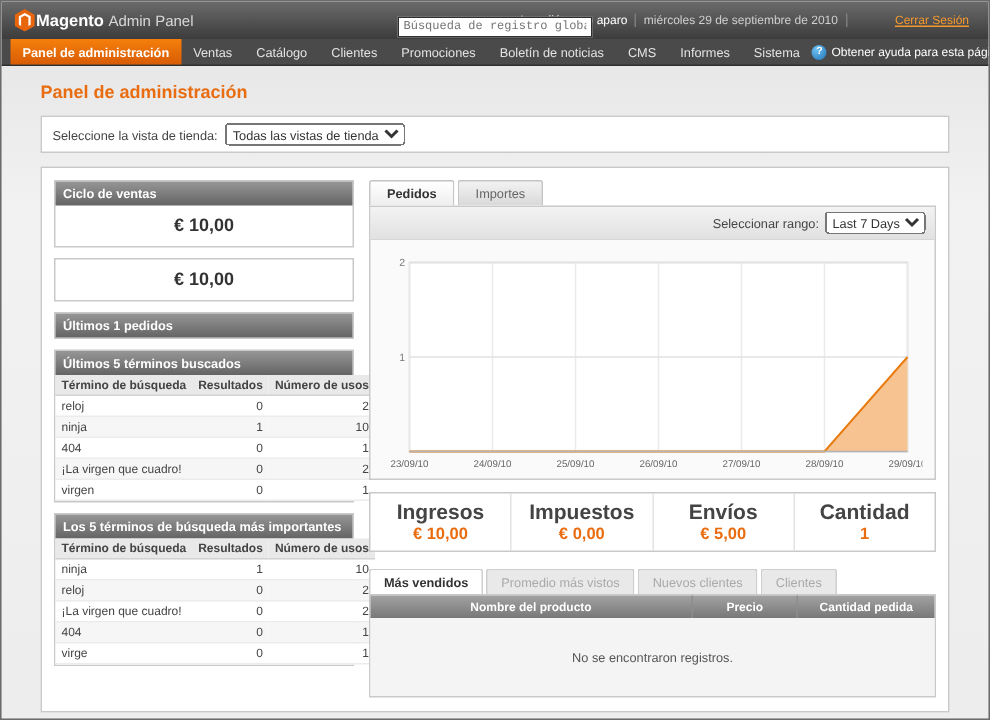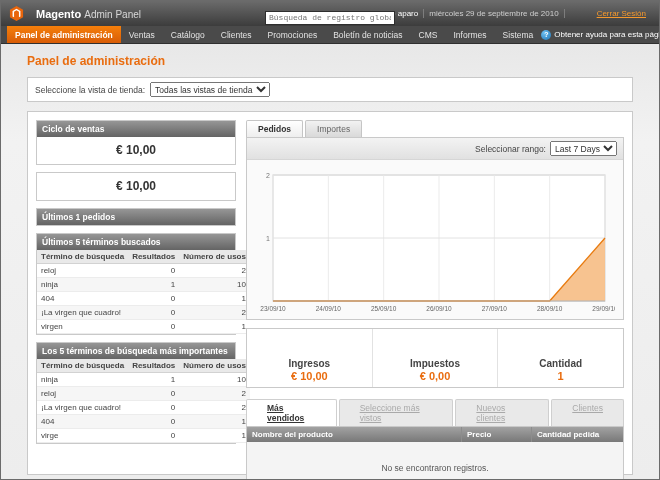--- a/index.html
+++ b/index.html
@@ -2,21 +2,21 @@
 <html><head>
 <meta charset="utf-8">
 <style>
   *{margin:0;padding:0;box-sizing:border-box;}
   html,body{width:660px;height:480px;}
   body{font-family:"Liberation Sans",sans-serif;background:#d8d8d8;}
   .page{width:660px;height:480px;border:1px solid #6b6b6b;background:linear-gradient(#e3e3e3,#f2f2f2 140px,#ededed);overflow:hidden;position:relative;}
 
   
   .topbar{height:25px;background:linear-gradient(#6b6b6b,#3c3c3c);display:flex;align-items:center;padding:0 8px;position:relative;}
-  .logo{display:flex;align-items:center;gap:12px;cursor:pointer;}
+  .logo{display:flex;align-items:center;gap:0;cursor:pointer;}
   .logo-text{color:#fff;font-size:11px;}
   .logo-text b{font-size:11px;}
   .logo-suffix{color:#d8d8d8;font-size:10px;}
   .search-wrap{position:absolute;left:50%;transform:translateX(-50%);top:5px;}
   .search-input{width:130px;height:14px;font-size:8px;border:1px solid #2e2e2e;padding:0 3px;font-family:Liberation Mono, monospace;color:#444;background:#fff;}
   .user-info{margin-left:auto;display:flex;align-items:center;font-size:8px;color:#cfcfcf;}
   .user-name{color:#fff;}
   .user-info > *{padding:0 5px;}
   .user-info > * + *{border-left:1px solid #7d7d7d;}
   .logout{color:#f6992c;text-decoration:underline;cursor:pointer;padding-left:32px;}
@@ -55,28 +55,28 @@
   .tab.active{font-weight:bold;color:#333;background:linear-gradient(#ffffff,#eeeeee);}
   .chart-box{border:1px solid #c9c9c9;background:#fafafa;}
   .range-bar{background:linear-gradient(#f3f3f3,#e1e1e1);border-bottom:1px solid #d6d6d6;padding:3px 6px;display:flex;justify-content:flex-end;align-items:center;gap:4px;font-size:8.5px;color:#444;}
   .chart-area{padding:7px 8px 2px;}
   .chart-area svg{display:block;}
   svg text{font-family:"Liberation Sans",sans-serif;}
 
   .stats-bar{border:1px solid #c9c9c9;margin-top:8px;display:flex;background:#fff;}
   .stat{flex:1;text-align:center;padding:4px 0 5px;}
   .stat + .stat{border-left:1px solid #e2e2e2;}
-  .stat-label{font-size:10px;font-weight:bold;color:#444;margin-top:25px;}
+  .stat-label{font-size:14px;font-weight:bold;color:#444;}
   .stat-value{font-size:11px;font-weight:bold;color:#e96d10;margin-top:1px;}
 
   .tabs2{display:flex;gap:2px;margin-top:11px;}
-  .tab2{font-size:8.5px;padding:3px 20px;border:1px solid #cfcfcf;border-bottom:none;background:#e9e9e9;color:#a9a9a9;border-radius:2px 2px 0 0;text-decoration:underline;}
+  .tab2{font-size:8.5px;padding:3px 9px;border:1px solid #cfcfcf;border-bottom:none;background:#e9e9e9;color:#a9a9a9;border-radius:2px 2px 0 0;}
   .tab2.active{background:#fff;color:#333;font-weight:bold;cursor:pointer;}
   .tab2.disabled{cursor:default;}
-  .products{border:1px solid #c9c9c9;}
+  .products{border:1px solid #c9c9c9;text-align:center;}
   .pt-head{display:flex;background:linear-gradient(#a2a2a2,#787878);color:#fff;font-weight:bold;font-size:8px;}
   .pt-head span{padding:3px 5px;white-space:nowrap;overflow:hidden;}
   .ptc0{flex:1;}
   .ptc1{width:70px;border-left:1px solid #8d8d8d;}
   .ptc2{width:92px;border-left:1px solid #8d8d8d;}
   .pt-body{height:52px;display:flex;align-items:center;justify-content:center;font-size:8.5px;color:#555;background:#f4f4f4;}
 </style>
 </head>
 <body>
 
@@ -259,27 +259,31 @@
         <div class="stats-bar" id="stats-bar">
             <div class="stat">
               <div class="stat-label">Ingresos</div>
               <div class="stat-value">€ 10,00</div>
             </div>
             <div class="stat">
               <div class="stat-label">Impuestos</div>
               <div class="stat-value">€ 0,00</div>
             </div>
             <div class="stat">
+              <div class="stat-label">Envíos</div>
+              <div class="stat-value">€ 5,00</div>
+            </div>
+            <div class="stat">
               <div class="stat-label">Cantidad</div>
               <div class="stat-value">1</div>
             </div>
           </div>
         <div class="tabs2" id="bottom-tabs">
             <div class="tab2 active">Más vendidos</div>
-            <div class="tab2 disabled">Seleccione más vistos</div>
+            <div class="tab2 disabled">Promedio más vistos</div>
             <div class="tab2 disabled">Nuevos clientes</div>
             <div class="tab2 disabled">Clientes</div>
           </div>
         <div class="products">
           <div class="pt-head" id="pt-head">
               <span class="ptc ptc0">Nombre del producto</span>
               <span class="ptc ptc1">Precio</span>
               <span class="ptc ptc2">Cantidad pedida</span>
             </div>
           <div class="pt-body">No se encontraron registros.</div>

